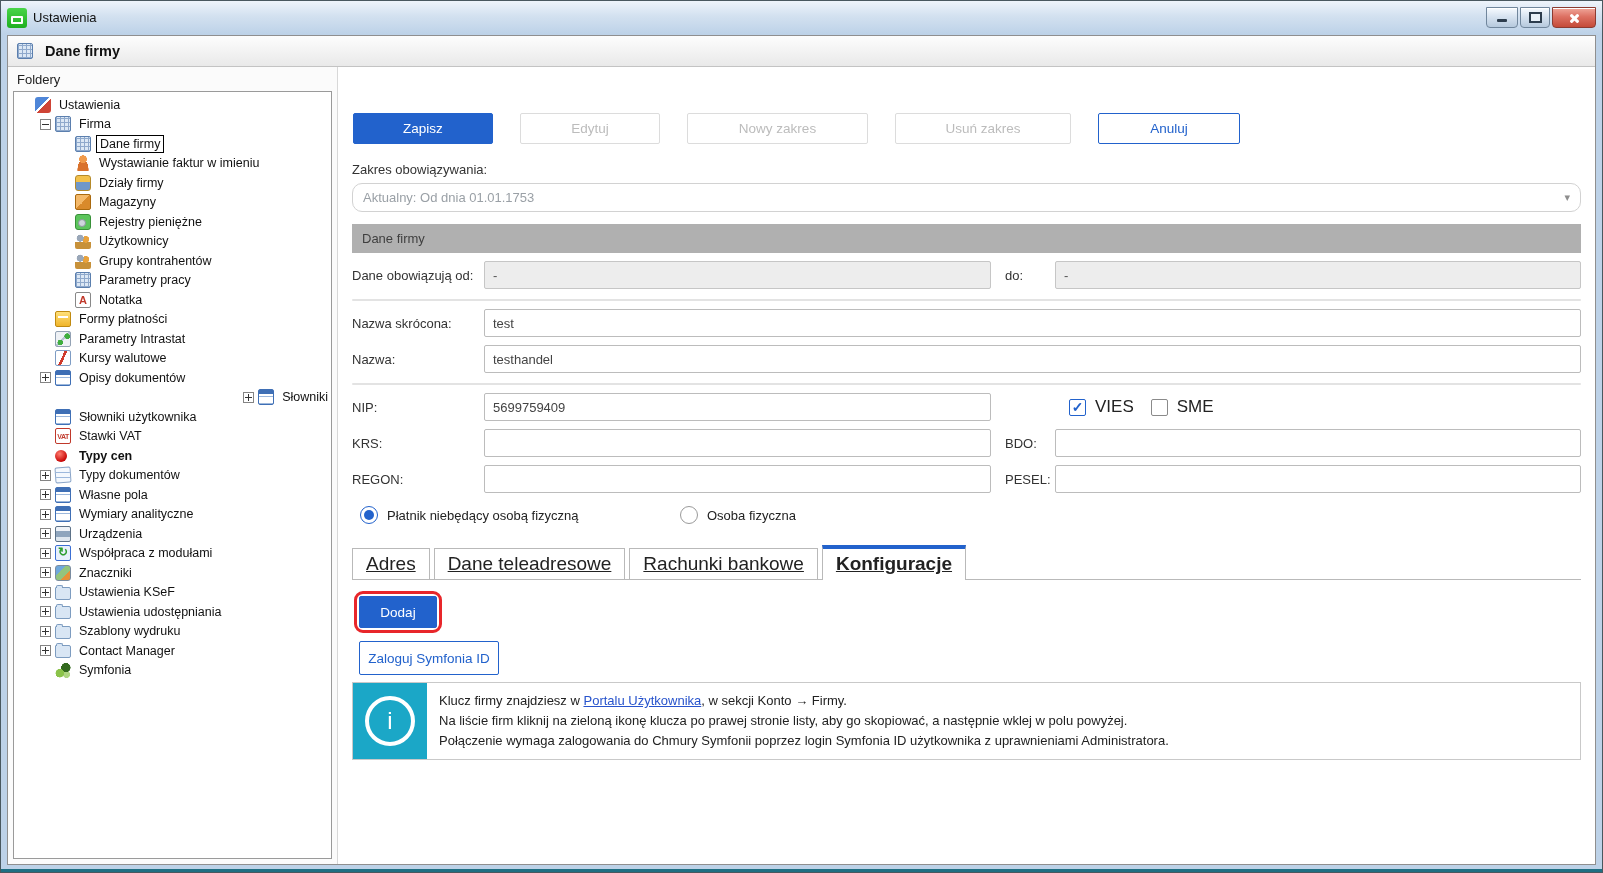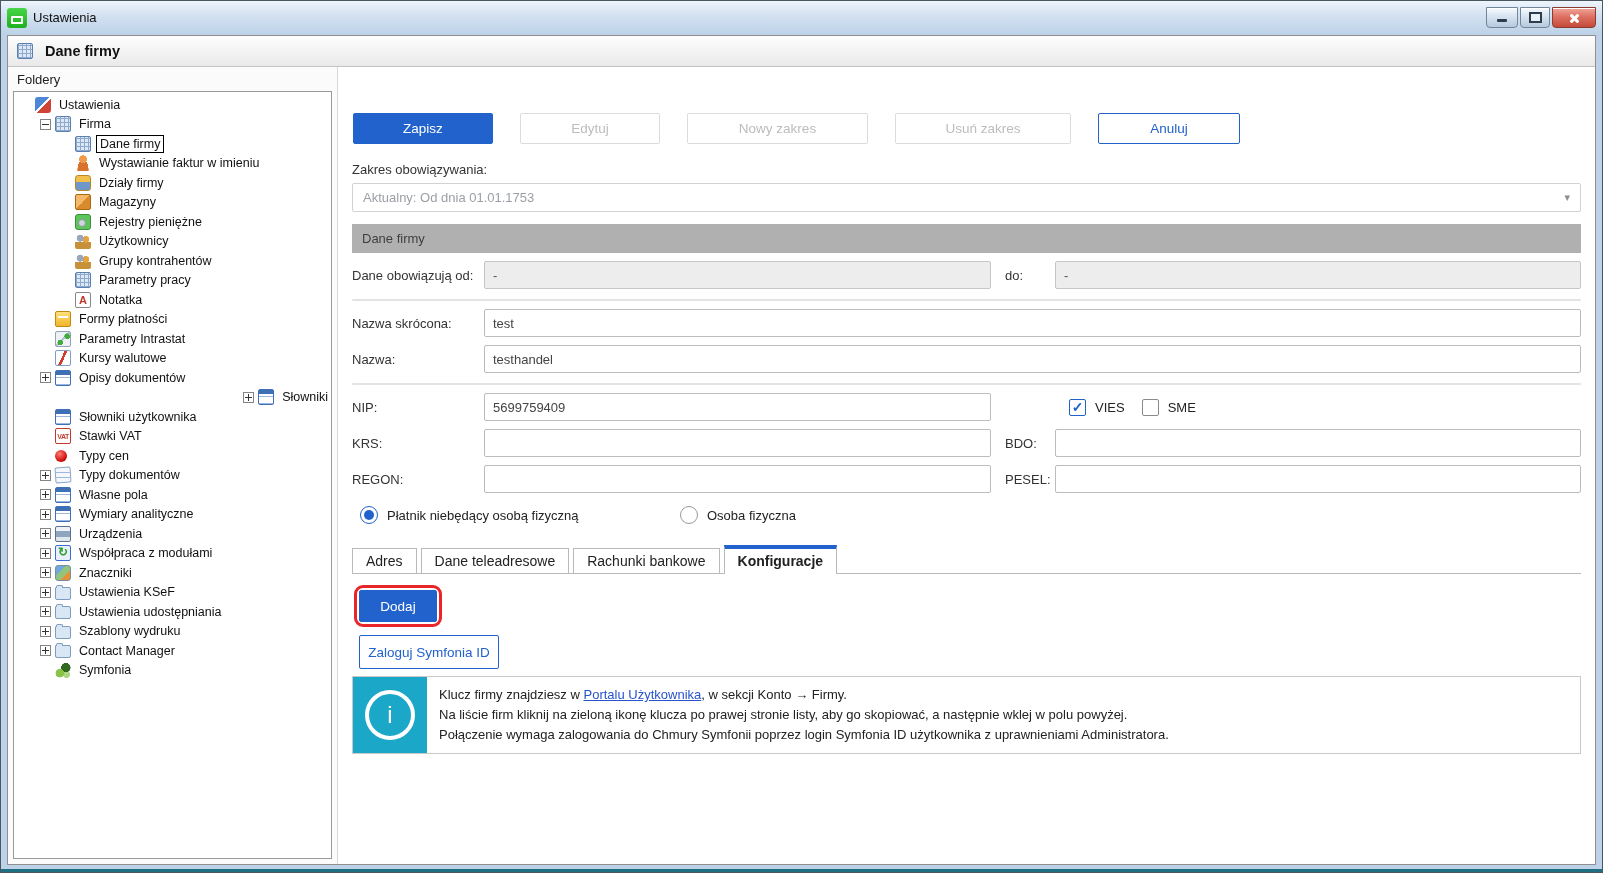--- a/index.html
+++ b/index.html
@@ -70,44 +70,44 @@
   .ic-symfonia{background:radial-gradient(circle at 30% 70%,#8bc34a 0 26%,transparent 28%),radial-gradient(circle at 68% 35%,#33691e 0 30%,transparent 32%),radial-gradient(circle at 72% 78%,#aed581 0 20%,transparent 22%);}
   
   .content{flex:1;background:#fff;padding:0 14px;min-width:0;position:relative;}
   .toolbar{display:flex;gap:27px;margin-top:46px;margin-left:1px;}
   .btn{height:31px;border-radius:2px;font-size:13.5px;display:flex;align-items:center;justify-content:center;box-sizing:border-box;cursor:default;}
   .btn.primary{background:#2262cc;color:#fff;border:1px solid #2262cc;}
   .btn.disabled{background:#fff;color:#bcbcbc;border:1px solid #dcdcdc;}
   .btn.secondary{background:#fff;color:#2262cc;border:1px solid #2262cc;}
   .w140{width:140px;} .w181{width:181px;} .w176{width:176px;} .w142{width:142px;}
   .zakres-label{font-size:13px;color:#333;margin-top:18px;}
-  .combo{margin-top:6px;height:27px;border:1px solid #d2d2d2;border-radius:2px;display:flex;align-items:center;padding:0 10px;color:#9aa0a6;font-size:13px;position:relative;}
+  .combo{margin-top:6px;height:27px;border:1px solid #d2d2d2;border-radius:10px;display:flex;align-items:center;padding:0 10px;color:#9aa0a6;font-size:13px;position:relative;}
   .combo .caret{margin-left:auto;color:#8e8e8e;font-size:11px;}
   .section-head{margin-top:12px;height:29px;background:#b0b0b0;display:flex;align-items:center;padding:0 10px;font-size:13px;color:#3f3f3f;}
   .frow{display:flex;align-items:center;margin-top:8px;}
   .flabel{width:132px;flex:none;font-size:13px;color:#333;}
   .finput{height:26px;border:1px solid #bcbcbc;border-radius:2px;padding:0 8px;font-size:13px;color:#444;flex:1;min-width:0;box-sizing:content-box;font-family:"Liberation Sans",sans-serif;background:#fff;outline:none;}
   .finput.dis{background:#ededed;border-color:#c6c6c6;color:#555;}
   .half{flex:none;width:489px;}
   .rlabel{flex:none;padding-left:14px;width:50px;font-size:13px;color:#333;}
   .divider{margin-top:10px;height:2px;background:#e3e3e3;border-radius:1px;}
   .cbgroup{display:flex;align-items:center;gap:9px;margin-left:78px;}
   .cbox{width:17px;height:17px;border:1px solid #8a8a8a;border-radius:2px;box-sizing:border-box;display:flex;align-items:center;justify-content:center;background:#fff;}
   .cbox.checked{border-color:#2262cc;color:#2262cc;font-size:14px;font-weight:bold;}
-  .cblabel{font-size:13px;color:#222;margin-right:8px;}
+  .cblabel{font-size:17px;color:#222;margin-right:8px;}
   .radiorow{display:flex;align-items:center;margin-top:13px;padding-left:8px;}
   .radio{display:flex;align-items:center;gap:9px;}
   .radio .circle{width:18px;height:18px;border-radius:50%;border:1px solid #9a9a9a;box-sizing:border-box;display:flex;align-items:center;justify-content:center;background:#fff;}
   .radio.sel .circle{border-color:#2262cc;}
   .radio.sel .dot{width:10px;height:10px;border-radius:50%;background:#2262cc;}
   .radio .rlab{font-size:13px;color:#222;}
   .radio.first{width:320px;}
   
   .tabs{display:flex;align-items:flex-end;margin-top:21px;border-bottom:1px solid #b9b9b9;}
-  .tab{font-size:14px;color:#222;border:1px solid #b9b9b9;border-bottom:none;background:#fff;padding:4px 13px 4px 13px;margin-right:4px;cursor:default;}
+  .tab{font-size:19px;color:#222;border:1px solid #b9b9b9;border-bottom:none;background:#fff;padding:4px 13px 4px 13px;margin-right:4px;cursor:default;text-decoration:underline;}
   .tab.active{font-weight:bold;border-top:4px solid #2262cc;padding-top:4px;padding-bottom:5px;margin-bottom:-1px;background:#fff;}
   
   .dodaj-wrap{display:inline-block;border:3px solid #e8262a;border-radius:9px;padding:2px;margin-top:11px;margin-left:2px;}
   .btn-dodaj{width:76px;height:30px;background:#2262cc;color:#fff;border:1px solid #2262cc;border-radius:2px;font-size:13.5px;display:flex;align-items:center;justify-content:center;}
   .btn-zaloguj{width:138px;height:32px;margin-top:8px;margin-left:7px;background:#fff;color:#2262cc;border:1px solid #2262cc;border-radius:2px;font-size:13.5px;display:flex;align-items:center;justify-content:center;}
   .infobox{margin-top:7px;border:1px solid #c9c9c9;display:flex;align-items:stretch;}
   .info-icon{width:74px;flex:none;background:#1ba7c7;display:flex;align-items:center;justify-content:center;}
   .info-circle{width:42px;height:42px;border:4px solid #fff;border-radius:50%;display:flex;align-items:center;justify-content:center;color:#fff;font-size:24px;}
   .info-text{padding:8px 12px;font-size:13px;color:#222;line-height:20px;}
   .link{color:#2753cc;text-decoration:underline;}
@@ -225,21 +225,21 @@
             <div class="tree-row" style="padding-left: 26px;">
               <span class="expand-spacer"></span>
               <span class="ic ic-doc"></span>
               <span class="tree-label">Słowniki użytkownika</span>
             </div>
             <div class="tree-row" style="padding-left: 26px;">
               <span class="expand-spacer"></span>
               <span class="ic ic-vat"></span>
               <span class="tree-label">Stawki VAT</span>
             </div>
-            <div class="tree-row" style="padding-left: 26px;">
+            <div class="tree-row" style="padding-left: 26px; font-weight: bold;">
               <span class="expand-spacer"></span>
               <span class="ic ic-reddot"></span>
               <span class="tree-label">Typy cen</span>
             </div>
             <div class="tree-row" style="padding-left: 26px;">
               <span class="expand plus"></span>
               <span class="ic ic-doc2"></span>
               <span class="tree-label">Typy dokumentów</span>
             </div>
             <div class="tree-row" style="padding-left: 26px;">

